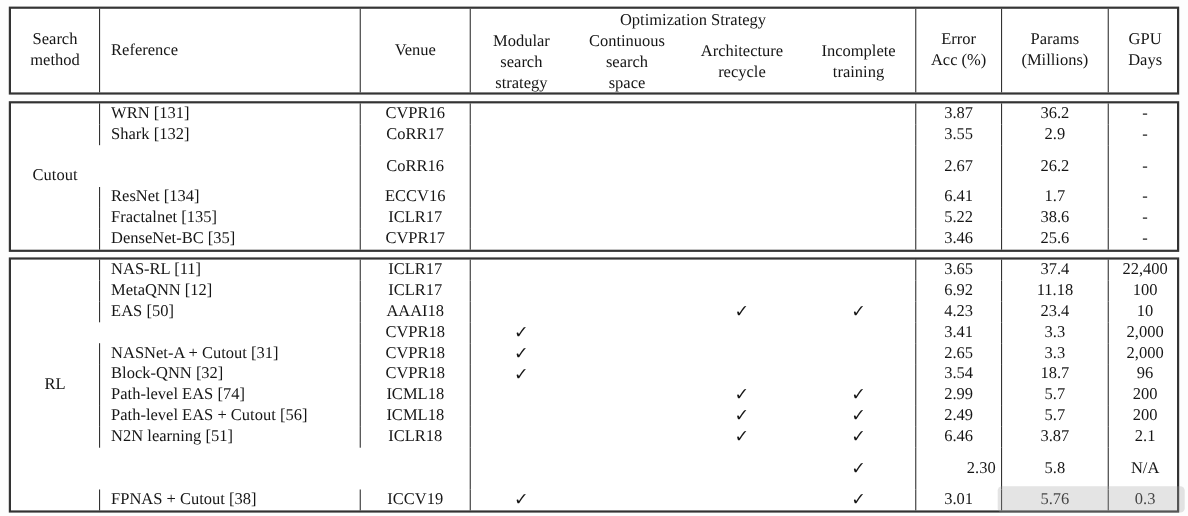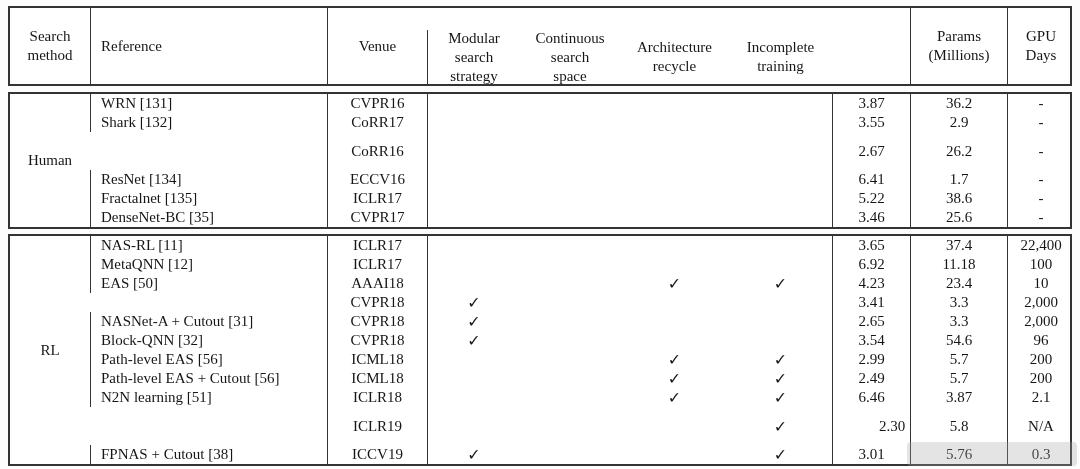--- a/index.html
+++ b/index.html
@@ -37,38 +37,41 @@
 </head>
 <body>
 
 <div class="page">
 
   <div class="section header-section">
     <div class="cell span2" style="grid-column:1">Search
 method</div>
     <div class="cell span2 bl ref" style="grid-column:2">Reference</div>
     <div class="cell span2 bl" style="grid-column:3">Venue</div>
+    <div class="cell bl opt-title">Optimization Strategy</div>
     <div class="cell sub bl c4">Modular
 search
 strategy</div>
     <div class="cell sub c5">Continuous
 search
 space</div>
     <div class="cell sub c6">Architecture
 recycle</div>
     <div class="cell sub c7">Incomplete
 training</div>
+    <div class="cell span2 bl" style="grid-column:8">Error
+Acc (%)</div>
     <div class="cell span2 bl" style="grid-column:9">Params
 (Millions)</div>
     <div class="cell span2 bl" style="grid-column:10">GPU
 Days</div>
   </div>
 
   <div class="section body-section body-human" style="grid-template-rows: repeat(7, 19px);">
-    <div class="cell method-cell" style="grid-row: 1 / span 7;">Human</div>
+    <div class="cell method-cell" style="grid-row: 1 / span 7;">Cutout</div>
   <div class="cell ref bl" style="grid-area: 1 / 2 / span 1;">WRN [131]</div>
       <div class="cell bl" style="grid-area: 1 / 3 / span 1;">CVPR16</div>
       <div class="cell bl" style="grid-area: 1 / 4 / span 1;"></div>
       <div class="cell" style="grid-area: 1 / 5 / span 1;"></div>
       <div class="cell" style="grid-area: 1 / 6 / span 1;"></div>
       <div class="cell" style="grid-area: 1 / 7 / span 1;"></div>
       <div class="cell bl" style="grid-area: 1 / 8 / span 1;">3.87</div>
       <div class="cell bl" style="grid-area: 1 / 9 / span 1;">36.2</div>
       <div class="cell bl" style="grid-area: 1 / 10 / span 1;">-</div>
       <div class="cell ref bl" style="grid-area: 2 / 2 / span 1;">Shark [132]</div>
@@ -163,23 +166,23 @@
       <div class="cell bl" style="grid-area: 5 / 8 / span 1;">2.65</div>
       <div class="cell bl" style="grid-area: 5 / 9 / span 1;">3.3</div>
       <div class="cell bl" style="grid-area: 5 / 10 / span 1;">2,000</div>
       <div class="cell ref bl" style="grid-area: 6 / 2 / span 1;">Block-QNN [32]</div>
       <div class="cell bl" style="grid-area: 6 / 3 / span 1;">CVPR18</div>
       <div class="cell bl" style="grid-area: 6 / 4 / span 1;"><span class="check">✓</span></div>
       <div class="cell" style="grid-area: 6 / 5 / span 1;"></div>
       <div class="cell" style="grid-area: 6 / 6 / span 1;"></div>
       <div class="cell" style="grid-area: 6 / 7 / span 1;"></div>
       <div class="cell bl" style="grid-area: 6 / 8 / span 1;">3.54</div>
-      <div class="cell bl" style="grid-area: 6 / 9 / span 1;">54.6</div>
+      <div class="cell bl" style="grid-area: 6 / 9 / span 1;">18.7</div>
       <div class="cell bl" style="grid-area: 6 / 10 / span 1;">96</div>
-      <div class="cell ref bl" style="grid-area: 7 / 2 / span 1;">Path-level EAS [56]</div>
+      <div class="cell ref bl" style="grid-area: 7 / 2 / span 1;">Path-level EAS [74]</div>
       <div class="cell bl" style="grid-area: 7 / 3 / span 1;">ICML18</div>
       <div class="cell bl" style="grid-area: 7 / 4 / span 1;"></div>
       <div class="cell" style="grid-area: 7 / 5 / span 1;"></div>
       <div class="cell" style="grid-area: 7 / 6 / span 1;"><span class="check">✓</span></div>
       <div class="cell" style="grid-area: 7 / 7 / span 1;"><span class="check">✓</span></div>
       <div class="cell bl" style="grid-area: 7 / 8 / span 1;">2.99</div>
       <div class="cell bl" style="grid-area: 7 / 9 / span 1;">5.7</div>
       <div class="cell bl" style="grid-area: 7 / 10 / span 1;">200</div>
       <div class="cell ref bl" style="grid-area: 8 / 2 / span 1;">Path-level EAS + Cutout [56]</div>
       <div class="cell bl" style="grid-area: 8 / 3 / span 1;">ICML18</div>
@@ -192,21 +195,20 @@
       <div class="cell bl" style="grid-area: 8 / 10 / span 1;">200</div>
       <div class="cell ref bl" style="grid-area: 9 / 2 / span 1;">N2N learning [51]</div>
       <div class="cell bl" style="grid-area: 9 / 3 / span 1;">ICLR18</div>
       <div class="cell bl" style="grid-area: 9 / 4 / span 1;"></div>
       <div class="cell" style="grid-area: 9 / 5 / span 1;"></div>
       <div class="cell" style="grid-area: 9 / 6 / span 1;"><span class="check">✓</span></div>
       <div class="cell" style="grid-area: 9 / 7 / span 1;"><span class="check">✓</span></div>
       <div class="cell bl" style="grid-area: 9 / 8 / span 1;">6.46</div>
       <div class="cell bl" style="grid-area: 9 / 9 / span 1;">3.87</div>
       <div class="cell bl" style="grid-area: 9 / 10 / span 1;">2.1</div>
-      <div class="cell bl" style="grid-area: 10 / 3 / span 2;">ICLR19</div>
       <div class="cell bl" style="grid-area: 10 / 4 / span 2;"></div>
       <div class="cell" style="grid-area: 10 / 5 / span 2;"></div>
       <div class="cell" style="grid-area: 10 / 6 / span 2;"></div>
       <div class="cell" style="grid-area: 10 / 7 / span 2;"><span class="check">✓</span></div>
       <div class="cell bl" style="grid-area: 10 / 8 / span 2; padding-left: 41px;">2.30</div>
       <div class="cell bl" style="grid-area: 10 / 9 / span 2;">5.8</div>
       <div class="cell bl" style="grid-area: 10 / 10 / span 2;">N/A</div>
       <div class="cell ref bl" style="grid-area: 12 / 2 / span 1;">FPNAS + Cutout [38]</div>
       <div class="cell bl" style="grid-area: 12 / 3 / span 1;">ICCV19</div>
       <div class="cell bl" style="grid-area: 12 / 4 / span 1;"><span class="check">✓</span></div>

